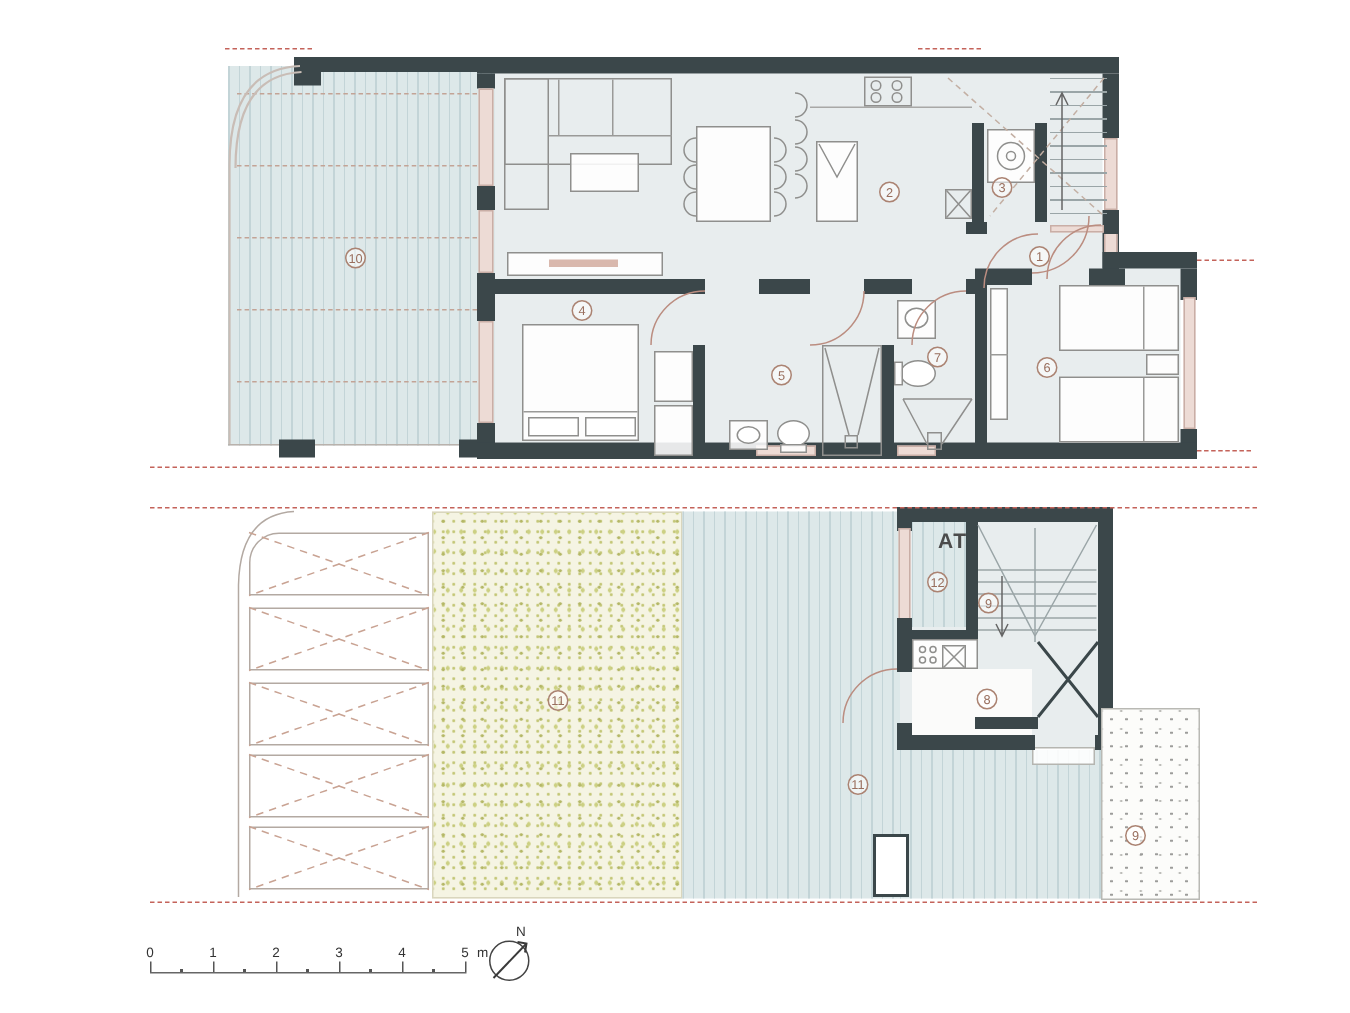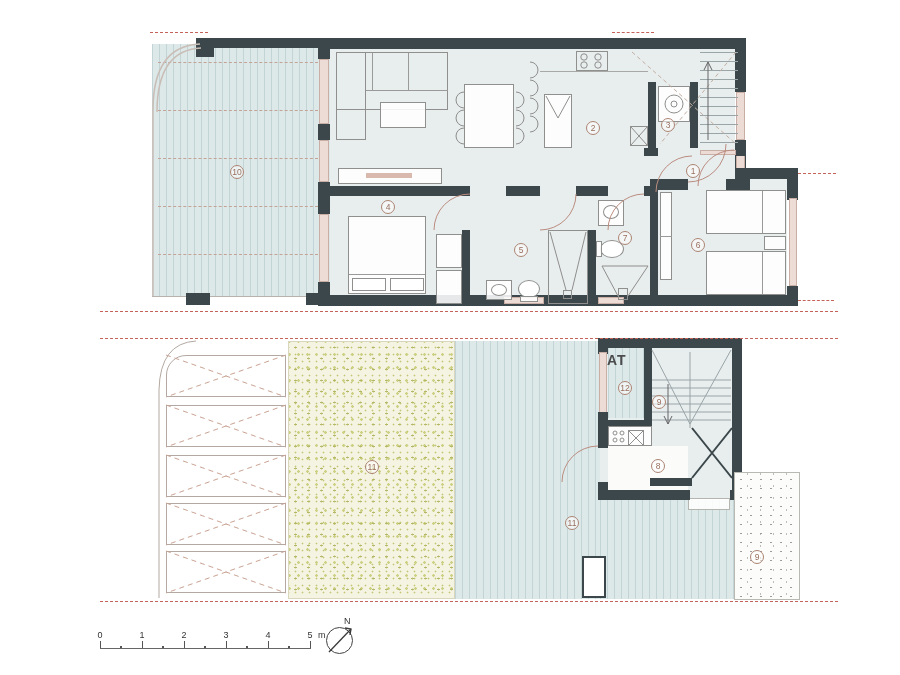--- a/index.html
+++ b/index.html
@@ -17,21 +17,21 @@
   .win{position:absolute;background:#eddbd5;border:1px solid #c9aea6;box-sizing:border-box;}
   .fur{position:absolute;border:1px solid #8f8f8d;background:rgba(255,255,255,.88);box-sizing:border-box;}
   .furt{position:absolute;border:1px solid #8f8f8d;background:transparent;box-sizing:border-box;}
   .line{position:absolute;background:#9a9a98;}
   .dash{position:absolute;height:0;border-top:1px dashed #c4635a;}
   .dashb{position:absolute;height:0;border-top:1px dashed #c3a396;}
   .treads{position:absolute;background-image:repeating-linear-gradient(180deg,#9aa5a7 0px,#9aa5a7 1px,transparent 1px,transparent 9px);}
   .marker{position:absolute;width:14px;height:14px;border:1px solid #ab8372;border-radius:50%;color:#996f5e;
     font-size:8.5px;line-height:13px;text-align:center;background:rgba(255,255,255,.55);box-sizing:border-box;z-index:9;}
   .oval{position:absolute;border:1px solid #8f8f8d;border-radius:50%;background:#fff;box-sizing:border-box;}
-  .at-text{position:absolute;font-size:14px;font-weight:600;color:#4b4b4b;letter-spacing:1px;text-align:left;z-index:8;}
+  .at-text{position:absolute;font-size:14px;font-weight:600;color:#4b4b4b;letter-spacing:1px;text-align:right;z-index:8;}
   .sb-label{position:absolute;top:630px;width:14px;text-align:center;font-size:9px;color:#333;}
   .sb-tick{position:absolute;top:641px;width:1px;height:7px;background:#555;}
   .sb-dot{position:absolute;top:646px;width:2px;height:2px;background:#555;}
   .sb-unit{position:absolute;top:630px;font-size:9px;color:#333;}
   .n-label{position:absolute;font-size:9px;color:#333;}
   svg.overlay{position:absolute;left:0;top:0;z-index:7;pointer-events:none;}
 </style>
 </head>
 <body>
 

